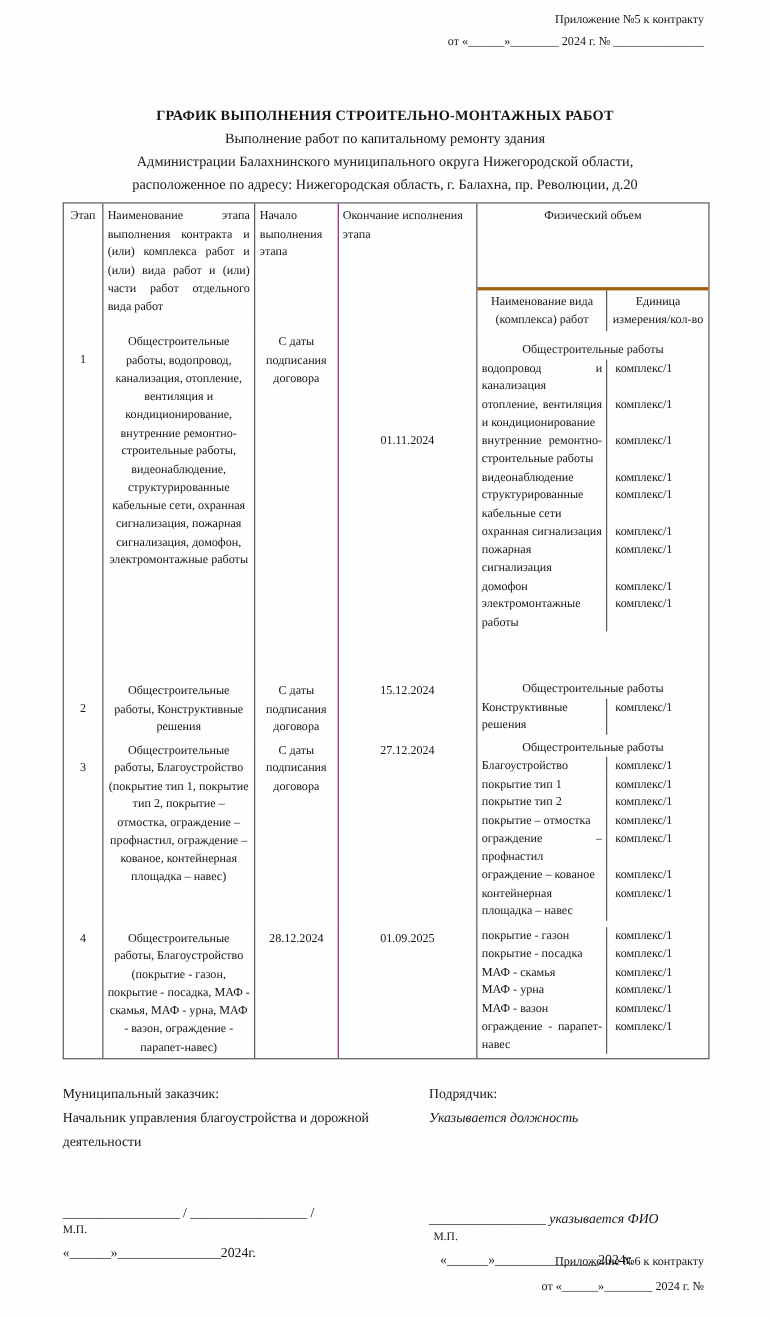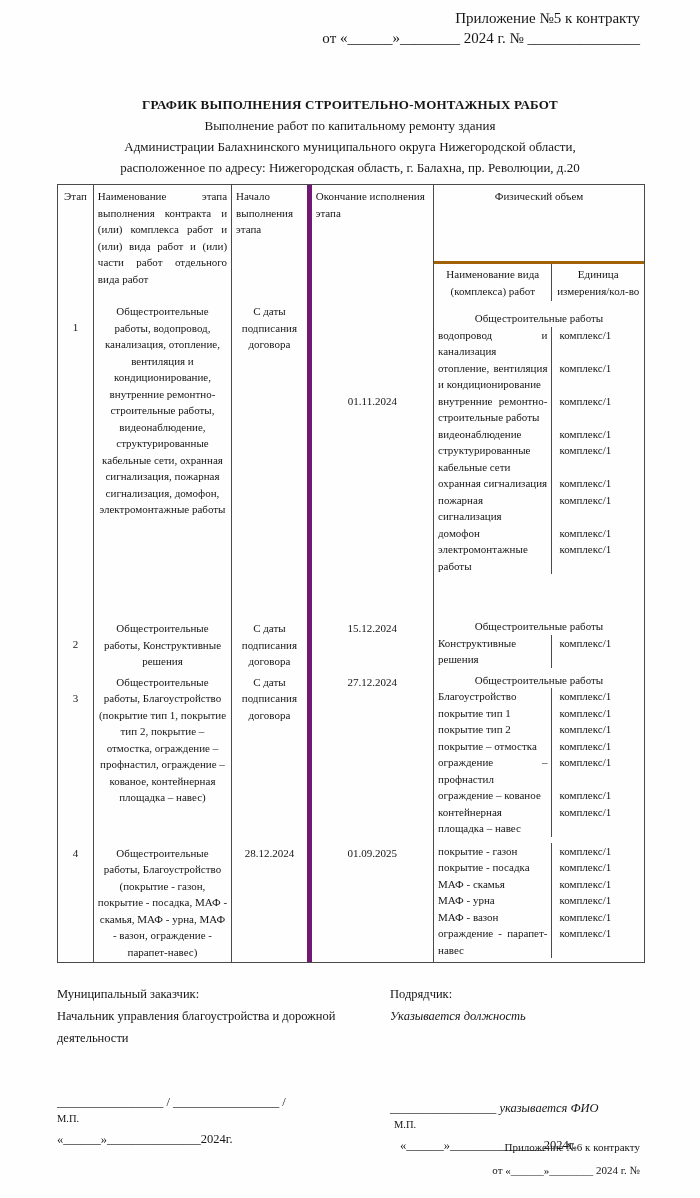--- a/index.html
+++ b/index.html
@@ -7,41 +7,41 @@
   body {
     width: 700px; height: 1198px;
     font-family: "Liberation Serif", "DejaVu Serif", serif;
     color: #161616;
     position: relative;
     overflow: hidden;
   }
   .page { width: 700px; height: 1198px; background: #fefefe; position: relative; }
 
   
-  .appendix-top { padding-top: 8px; padding-right: 60px; text-align: right; font-size: 15px; line-height: 20px; }
+  .appendix-top { padding-top: 8px; padding-right: 60px; text-align: right; font-size: 11px; line-height: 20px; }
   .appendix-top .l2 { padding-right: 0px; }
 
   
   .title-block { margin-top: 46px; text-align: center; font-size: 13px; line-height: 21px; }
   .title-block .heading { font-weight: bold; letter-spacing: 0.2px; }
 
   
   .doc-table {
     margin: 6px auto 0 57px;
     width: 588px;
     border: 1px solid #4a4a4a;
     font-size: 11px;
     line-height: 16.5px;
   }
   .trow { display: flex; align-items: stretch; }
   .cell { padding: 2px 4px; }
   .c1 { width: 35px;  text-align: center; }
   .c2 { width: 139px; border-left: 1px solid #4a4a4a; }
   .c3 { width: 76px;  border-left: 1px solid #4a4a4a; }
-  .c4 { width: 127px; border-left: 5px solid #701a75; }
+  .c4 { width: 127px; border-left: 1px solid #701a75; }
   .c56 { width: 211px; border-left: 1px solid #4a4a4a; padding: 0; }
 
   .hdr .c2 { text-align: justify; }
   .hdr .cell { padding-top: 3px; }
 
   .fv-title { height: 76px; text-align: center; padding-top: 3px; }
   .fv-sub { display: flex; align-items: stretch; border-top: 3px solid #a16207; }
   .fv-sub .fv-name { width: 118px; text-align: center; padding: 2px 4px; }
   .fv-sub .fv-unit { width: 93px; border-left: 1px solid #4a4a4a; text-align: center; padding: 2px 4px; }
 

